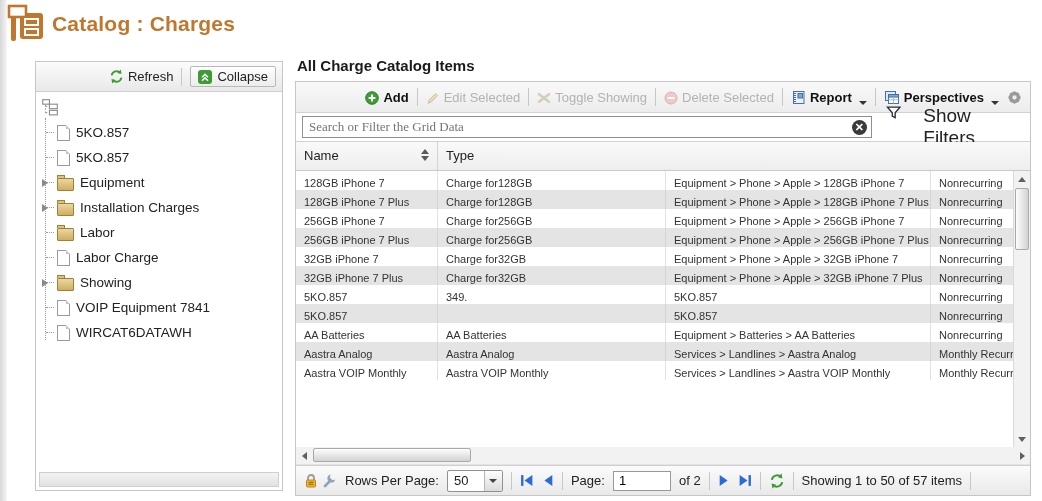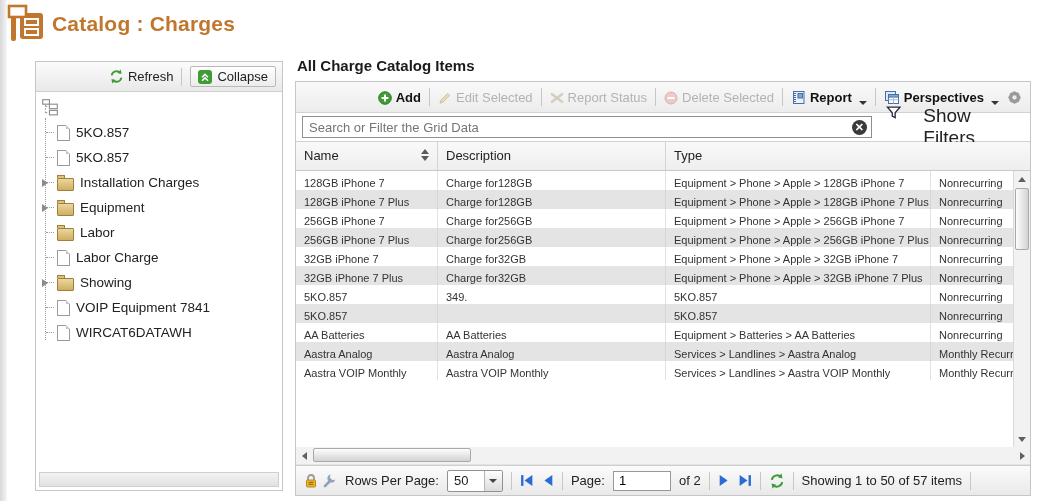--- a/index.html
+++ b/index.html
@@ -56,21 +56,21 @@
   .tb-btn{display:flex;align-items:flex-end;gap:4px;font-weight:bold;color:#111;cursor:pointer}
   .tb-btn.disabled{color:#b3b3b3;font-weight:normal;cursor:default}
   .caret{width:0;height:0;border-top:4px solid #333;border-left:4px solid transparent;
          border-right:4px solid transparent;margin-left:3px}
 
   .search-row{height:28px;flex:0 0 28px;display:flex;align-items:center;
               border-bottom:1px solid #d2d2d2;padding:0 6px;gap:14px;background:#fff}
   .search-box{position:relative;width:588px;height:22px;border:1px solid #8f8f8f;
               display:flex;align-items:center;background:#fff;box-sizing:border-box}
   .search-box input{border:none;outline:none;flex:1;font-size:13px;padding:0 6px;color:#555;
-                    font-family:Liberation Sans, sans-serif;background:transparent}
+                    font-family:Liberation Serif, serif;background:transparent}
   .clear-btn{width:15px;height:15px;border-radius:50%;background:#3a3a3a;color:#fff;
              font-size:11px;line-height:15px;text-align:center;margin-right:4px;cursor:pointer;
              font-weight:bold}
   .show-filters{display:flex;align-items:flex-start;gap:22px;font-size:19px;cursor:pointer}
 
   .grid-header{height:28px;flex:0 0 28px;background:linear-gradient(#f9f9f9,#eeeeee);
                border-bottom:1px solid #c9c9c9;display:flex;font-weight:normal;font-size:13px}
   .gh-cell{box-sizing:border-box;padding:0 8px;line-height:27px;
            border-right:1px solid #d4d4d4;position:relative;white-space:nowrap;overflow:hidden}
   .c1{width:142px;flex:0 0 142px}.c2{width:228px;flex:0 0 228px}
@@ -182,28 +182,28 @@
           <i></i>
         </span>
     <span class="t-icon icon-file"></span>
     <span class="t-label">5KO.857</span>
   </div>
       <div class="tree-item">
     <span class="arrow" style="visibility: visible;">
           <i></i>
         </span>
     <span class="t-icon icon-folder"></span>
+    <span class="t-label">Equipment</span>
+  </div>
+      <div class="tree-item">
+    <span class="arrow" style="visibility: visible;">
+          <i></i>
+        </span>
+    <span class="t-icon icon-folder"></span>
     <span class="t-label">Installation Charges</span>
-  </div>
-      <div class="tree-item">
-    <span class="arrow" style="visibility: visible;">
-          <i></i>
-        </span>
-    <span class="t-icon icon-folder"></span>
-    <span class="t-label">Equipment</span>
   </div>
       <div class="tree-item">
     <span class="arrow">
           <i></i>
         </span>
     <span class="t-icon icon-folder"></span>
     <span class="t-label">Labor</span>
   </div>
       <div class="tree-item">
     <span class="arrow">
@@ -255,21 +255,21 @@
         <path d="M2 12.2 L3 9.2 L9.6 2.6 L11.6 4.6 L5 11.2 Z" fill="#e6dcba" stroke="#cfc29a"></path>
       </svg>
       <span>Edit Selected</span>
     </span>
     <span class="vsep"></span>
     <span class="tb-btn disabled">
       <svg width="14" height="14" viewBox="0 0 14 14">
         <path d="M2 3.2 L12 10.8" stroke="#c5d8b5" stroke-width="2.6" stroke-linecap="round"></path>
         <path d="M12 3.2 L2 10.8" stroke="#dcc9c0" stroke-width="2.6" stroke-linecap="round"></path>
       </svg>
-      <span>Report Status</span>
+      <span>Toggle Showing</span>
     </span>
     <span class="vsep"></span>
     <span class="tb-btn disabled">
       <svg width="14" height="14" viewBox="0 0 14 14">
         <circle cx="7" cy="7" r="6" fill="#eec9c9" stroke="#ddb2b2"></circle>
         <rect x="3.6" y="6" width="6.8" height="2" fill="#fff"></rect>
       </svg>
       <span>Delete Selected</span>
     </span>
     <span class="vsep"></span>
@@ -315,23 +315,20 @@
     </span>
   </div>
 
   <div class="grid-header">
     <div class="gh-cell c1">
       <span>Name</span>
       <span class="sort">
           <i class="up"></i>
           <i class="dn"></i>
         </span>
-    </div>
-    <div class="gh-cell c2">
-      <span>Description</span>
     </div>
     <div class="gh-cell c4">
       <span>Type</span>
     </div>
   </div>
 
   <div class="grid-body">
     <div class="rows">
         <div class="grid-row">
     <div class="cell c1">128GB iPhone 7</div>

